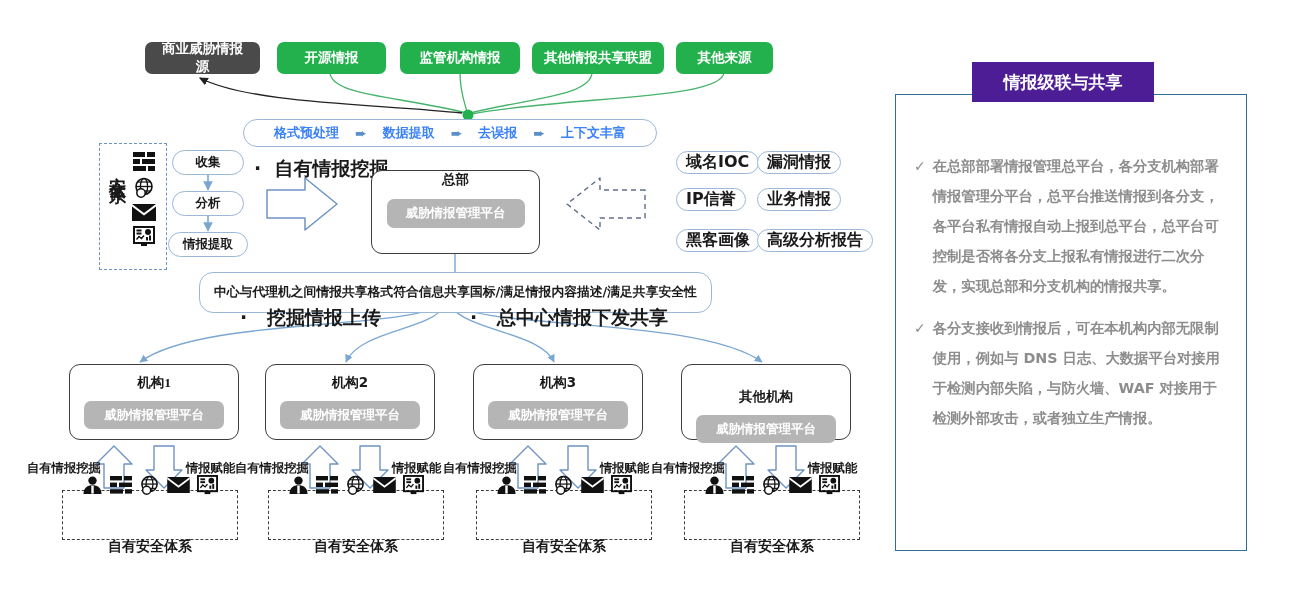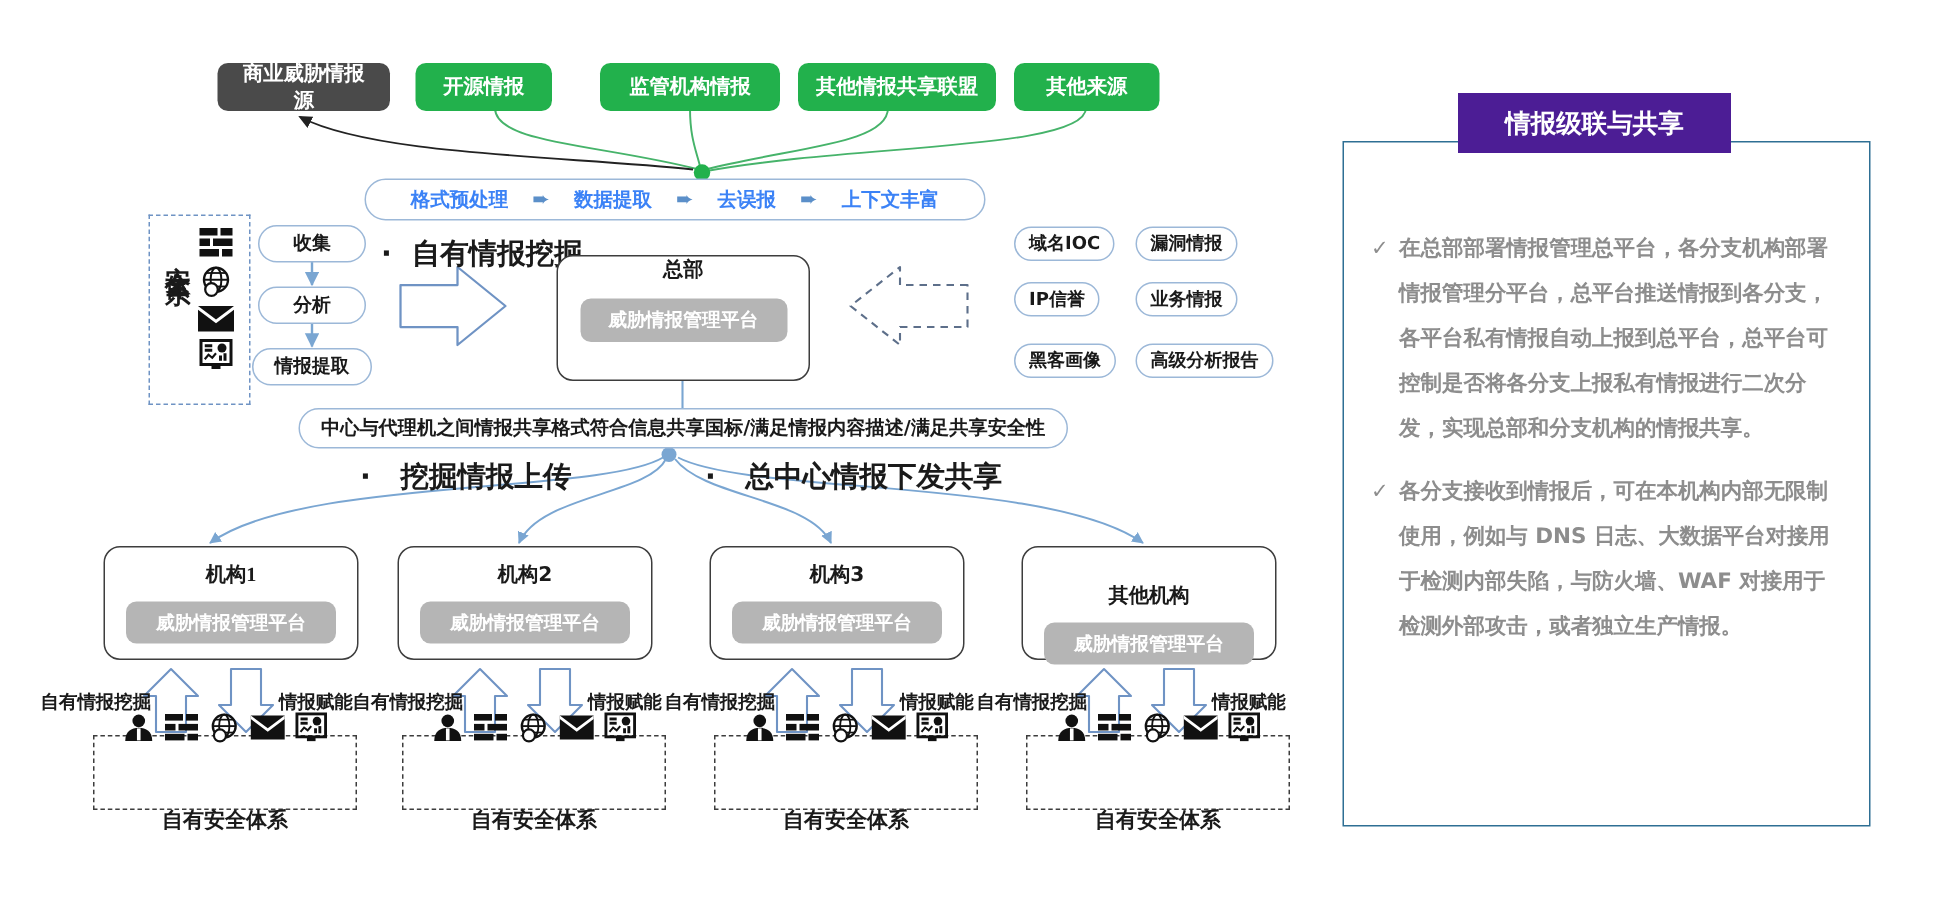--- a/index.html
+++ b/index.html
@@ -28,24 +28,24 @@
         font-size:12.5px;font-weight:bold;box-sizing:border-box;}
   .bullet-line{font-size:19px;font-weight:bold;}
 
   
   .platbox{border:1.6px solid #3d3d3d;border-radius:11px;background:#fff;box-sizing:border-box;}
   .plat-title{font-weight:bold;font-size:13.5px;text-align:center;}
   .plat-chip{background:#b5b5b5;color:#fff;border-radius:7px;font-weight:bold;font-size:12.5px;}
 
   
   .tag{height:23px;border:1.3px solid #9cb8d8;border-radius:12px;background:#fff;
-       font-size:12px;font-weight:bold;padding:0 9px;box-sizing:border-box;white-space:nowrap;}
-
-  
-  .stdbar{height:27px;border:1.4px solid #9cb8d8;border-radius:14px;background:#fff;
+       font-size:16px;font-weight:bold;padding:0 9px;box-sizing:border-box;white-space:nowrap;}
+
+  
+  .stdbar{height:41px;border:1.4px solid #9cb8d8;border-radius:14px;background:#fff;
           font-size:12.8px;font-weight:bold;padding:0 14px;box-sizing:border-box;white-space:nowrap;}
 
   
   .ownbox{border:1.6px dashed #3d3d3d;background:#fff;box-sizing:border-box;
           display:flex;flex-direction:column;align-items:center;justify-content:center;gap:2px;}
   .own-title{font-weight:bold;font-size:14px;margin-top:40px;}
   .icon-row{display:flex;align-items:center;gap:7px;}
   .mini-lbl{font-size:12.3px;font-weight:bold;white-space:nowrap;}
 
   
@@ -104,21 +104,21 @@
     <path d="M518,488 L518,464 L510,464 L528,446 L546,464 L538,464 L538,488 z"></path>
     <path d="M568,446 L568,470 L560,470 L578,488 L596,470 L588,470 L588,446 z"></path>
     <path d="M726,488 L726,464 L718,464 L736,446 L754,464 L746,464 L746,488 z"></path>
     <path d="M776,446 L776,470 L768,470 L786,488 L804,470 L796,470 L796,446 z"></path>
   </g>
 </svg>
 
 <div class="abs src dark ctr" style="left:145px;top:42px;width:115px;">
   <span>商业威胁情报源</span>
 </div>
-<div class="abs src green ctr" style="left:277px;top:42px;width:91px;">
+<div class="abs src green ctr" style="left:277px;top:42px;width:109px;">
   <span>开源情报</span>
 </div>
 <div class="abs src green ctr" style="left:400px;top:42px;width:120px;">
   <span>监管机构情报</span>
 </div>
 <div class="abs src green ctr" style="left:532px;top:42px;width:132px;">
   <span>其他情报共享联盟</span>
 </div>
 <div class="abs src green ctr" style="left:676px;top:42px;width:97px;">
   <span>其他来源</span>

